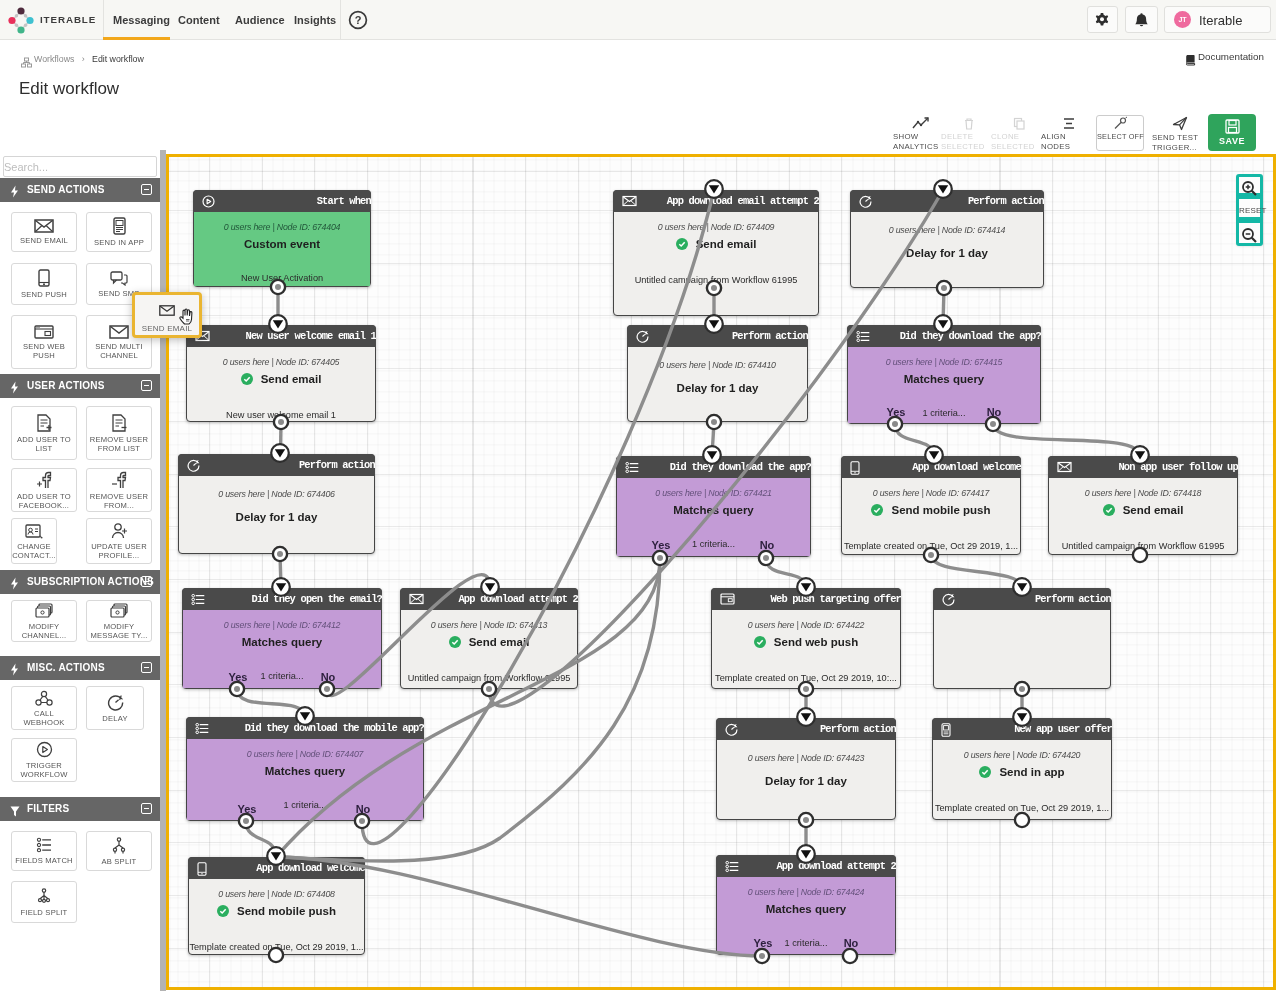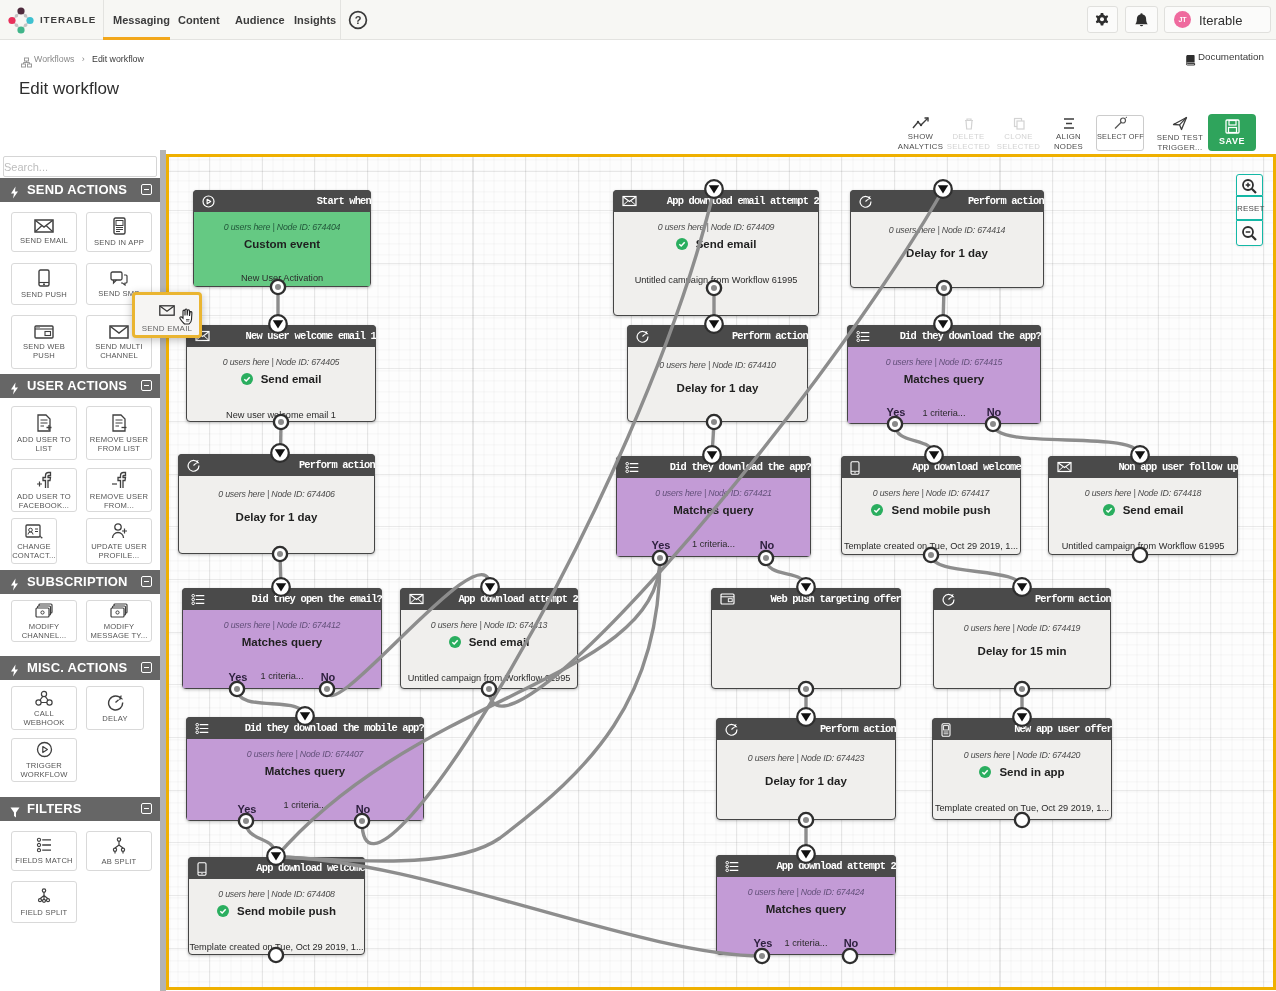--- a/index.html
+++ b/index.html
@@ -11,29 +11,29 @@
 .navsep{position:absolute;top:0;width:1px;height:40px;background:#e3e3e0}
 .tab{position:absolute;top:14px;font-size:11px;font-weight:bold;color:#3c3c3c}
 #tabu{position:absolute;left:103px;top:37px;width:67px;height:3px;background:#f2a71b}
 .iconbtn{position:absolute;top:6px;height:27px;background:#fbfbfa;border:1px solid #e0e0dd;border-radius:3px}
 
 #crumb{position:absolute;left:34px;top:54px;font-size:8.8px;color:#8a8a8a}
 #crumb b{color:#3a3a3a;font-weight:normal}
 #h1{position:absolute;left:19px;top:79px;font-size:17px;color:#2e2e2e;font-weight:500}
 #doc{position:absolute;left:1183px;top:51px;font-size:9.8px;color:#3a3a3a}
 
-.tbtn{position:absolute;text-align:center;font-size:7.8px;letter-spacing:.3px;color:#4d4d4d;line-height:9.5px}
+.tbtn{position:absolute;font-size:7.8px;letter-spacing:.3px;color:#4d4d4d;line-height:9.5px}
 .tbtn.faded{color:#d3d3d3}
 .tbtn svg{display:block;margin:0 auto 2px}
 #selectoff{position:absolute;left:1096px;top:115px;width:48px;height:36px;background:#fff;border:1px solid #ccc;border-radius:3px;text-align:center;font-size:7.3px;color:#4d4d4d;letter-spacing:.2px;white-space:nowrap}
 #savebtn{position:absolute;left:1208px;top:114px;width:48px;height:37px;background:#2fa45c;border-radius:4px;text-align:center;color:#fff;font-size:9px;font-weight:bold;letter-spacing:.5px}
 
 #sidebar{position:absolute;left:0;top:150px;width:160px;height:841px;background:#fff}
 #search{position:absolute;left:3px;top:6px;width:154px;height:21px;border:1px solid #d5d5d5;border-radius:2px;background:#fff;font-size:11px;color:#bdbdbd;line-height:20px;padding-left:0}
-.shdr{position:absolute;left:0;width:160px;height:24px;background:#666;color:#fff;font-size:13px;font-weight:bold;letter-spacing:.2px;line-height:24px}
+.shdr{position:absolute;left:0;width:160px;height:24px;background:#666;color:#fff;font-size:10px;font-weight:bold;letter-spacing:.2px;line-height:24px}
 .shdr .bolt{position:absolute;left:10px;top:5px}
 .shdr .txt{position:absolute;left:27px}
 .shdr .min{position:absolute;right:8px;top:6px;width:11px;height:11px;border:1.3px solid #fff;border-radius:2px}
 .shdr .min:after{content:"";position:absolute;left:2px;top:3.8px;width:4.5px;height:1.4px;background:#fff}
 .tile{position:absolute;background:#fff;border:1px solid #d9d9d9;border-radius:3px;text-align:center;font-size:7.6px;color:#555;letter-spacing:.2px;line-height:9px;display:flex;flex-direction:column;align-items:center;justify-content:center}
 .tile svg{display:block;margin:0 auto 3px}
 #sbar{position:absolute;left:160px;top:150px;width:6px;height:841px;background:#b3b3b3}
 
 #canvas{position:absolute;left:166px;top:154px;width:1110px;height:836px;border:3px solid #efb000;background-color:#fdfdfd;
 background-image:
@@ -53,21 +53,21 @@
 .green .nid{color:#22573a}
 .purple .nid{color:#63507a}
 .nmain{font-size:11.5px;font-weight:bold;color:#1f1f1f;margin-top:5.5px}
 .nsub{font-size:9.2px;color:#2a2a2a;margin-top:23px;white-space:nowrap;overflow:hidden}
 .chk{display:inline-block;vertical-align:-2px;margin-right:8px}
 .yn{position:absolute;bottom:5px;font-size:11px;font-weight:bold;color:#1f1f1f}
 .node.tall .nid{margin-top:13px}
 .node.tall .nmain{margin-top:12px}
 .purple .yn{color:#2c1f3d}
 
-.zbtn{position:absolute;width:27px;background:#fdfdfd;border:1px solid #14b8a6;box-shadow:0 1px 2px rgba(0,0,0,.08)}
+.zbtn{position:absolute;width:27px;background:#fdfdfd;border:3px solid #14b8a6;box-shadow:0 1px 2px rgba(0,0,0,.08)}
 
 #ghost{position:absolute;left:132px;top:292px;width:70px;height:46px;background:#f6f5f3;border:3px solid #eab531;border-radius:4px;box-shadow:0 2px 8px rgba(0,0,0,.25);text-align:center}
 #ghost .gl{font-size:8px;color:#666;margin-top:4px;letter-spacing:.2px}
 </style></head><body>
 
 <div id="nav"></div>
 <div id="logo"><svg width="34" height="34" viewBox="0 0 34 34">
 <line x1="21" y1="10" x2="12" y2="19.5" stroke="#d0d0d0" stroke-width="1.6"></line>
 <line x1="21" y1="10" x2="30" y2="19.5" stroke="#d0d0d0" stroke-width="1.6"></line>
 <line x1="12" y1="19.5" x2="21" y2="29" stroke="#d0d0d0" stroke-width="1.6"></line>
@@ -539,20 +539,28 @@
       <div class="yn" style="left:29px;width:30px;text-align:center">Yes</div>
       <div class="yn" style="left:135px;width:30px;text-align:center">No</div>
     </div>
   </div>
 <div class="node gray" style="left:711px;top:588px;width:190px;height:101px">
     <div class="hdr" style=""><svg width="15" height="12" viewBox="0 0 15 12">
         <rect x="1" y="1" width="13" height="10" rx="1" fill="none" stroke="#fff" stroke-width="1.2"></rect>
         <path d="M1 3.8 H14" stroke="#fff" stroke-width="1"></path>
         <rect x="8.3" y="5.7" width="3.9" height="3" fill="none" stroke="#fff" stroke-width=".9"></rect>
       </svg><span>Web push targeting offer</span></div>
+    <div class="body">
+      <div class="nid">0 users here | Node ID: 674422</div>
+      <div class="nmain"><span class="chk"><svg width="12" height="12" viewBox="0 0 12 12">
+            <circle cx="6" cy="6" r="6" fill="#2aae5f"></circle>
+            <path d="M3.3 6.2 L5.2 8 L8.7 4.2" fill="none" stroke="#fff" stroke-width="1.5"></path>
+          </svg></span>Send web push</div>
+      <div class="nsub">Template created on Tue, Oct 29 2019, 10:...</div>
+    </div>
   </div>
 <div class="node gray tall" style="left:716px;top:718px;width:180px;height:102px">
     <div class="hdr" style=""><svg width="13" height="13" viewBox="0 0 13 13">
         <path d="M10.9 3.7 A5.4 5.4 0 1 0 11.9 6.5" fill="none" stroke="#fff" stroke-width="1.2"></path>
         <path d="M6.5 6.5 L8.9 4.4" stroke="#fff" stroke-width="1.2"></path>
         <path d="M9.7 2.1 L12.1 4.3 M11 1.2 L9.7 4.8" stroke="#fff" stroke-width="1"></path>
       </svg><span>Perform action</span></div>
     <div class="body">
       <div class="nid">0 users here | Node ID: 674423</div>
       <div class="nmain">Delay for 1 day</div>
@@ -613,24 +621,20 @@
           </svg></span>Send mobile push</div>
       <div class="nsub">Template created on Tue, Oct 29 2019, 1...</div>
     </div>
   </div>
 <div class="node gray tall" style="left:933px;top:588px;width:178px;height:101px">
     <div class="hdr" style=""><svg width="13" height="13" viewBox="0 0 13 13">
         <path d="M10.9 3.7 A5.4 5.4 0 1 0 11.9 6.5" fill="none" stroke="#fff" stroke-width="1.2"></path>
         <path d="M6.5 6.5 L8.9 4.4" stroke="#fff" stroke-width="1.2"></path>
         <path d="M9.7 2.1 L12.1 4.3 M11 1.2 L9.7 4.8" stroke="#fff" stroke-width="1"></path>
       </svg><span>Perform action</span></div>
-    <div class="body">
-      <div class="nid">0 users here | Node ID: 674419</div>
-      <div class="nmain">Delay for 15 min</div>
-    </div>
   </div>
 <div class="node gray" style="left:932px;top:718px;width:180px;height:102px">
     <div class="hdr" style=""><svg width="10" height="14" viewBox="0 0 10 14">
         <rect x="1" y="0.8" width="8" height="12.4" rx="1.2" fill="none" stroke="#fff" stroke-width="1.1"></rect>
         <rect x="2.6" y="2.6" width="4.8" height="4.4" fill="none" stroke="#fff" stroke-width=".9"></rect>
         <path d="M2.6 9 H7.4 M2.6 10.8 H7.4" stroke="#fff" stroke-width=".9"></path>
       </svg><span>New app user offer</span></div>
     <div class="body">
       <div class="nid">0 users here | Node ID: 674420</div>
       <div class="nmain"><span class="chk"><svg width="12" height="12" viewBox="0 0 12 12">

